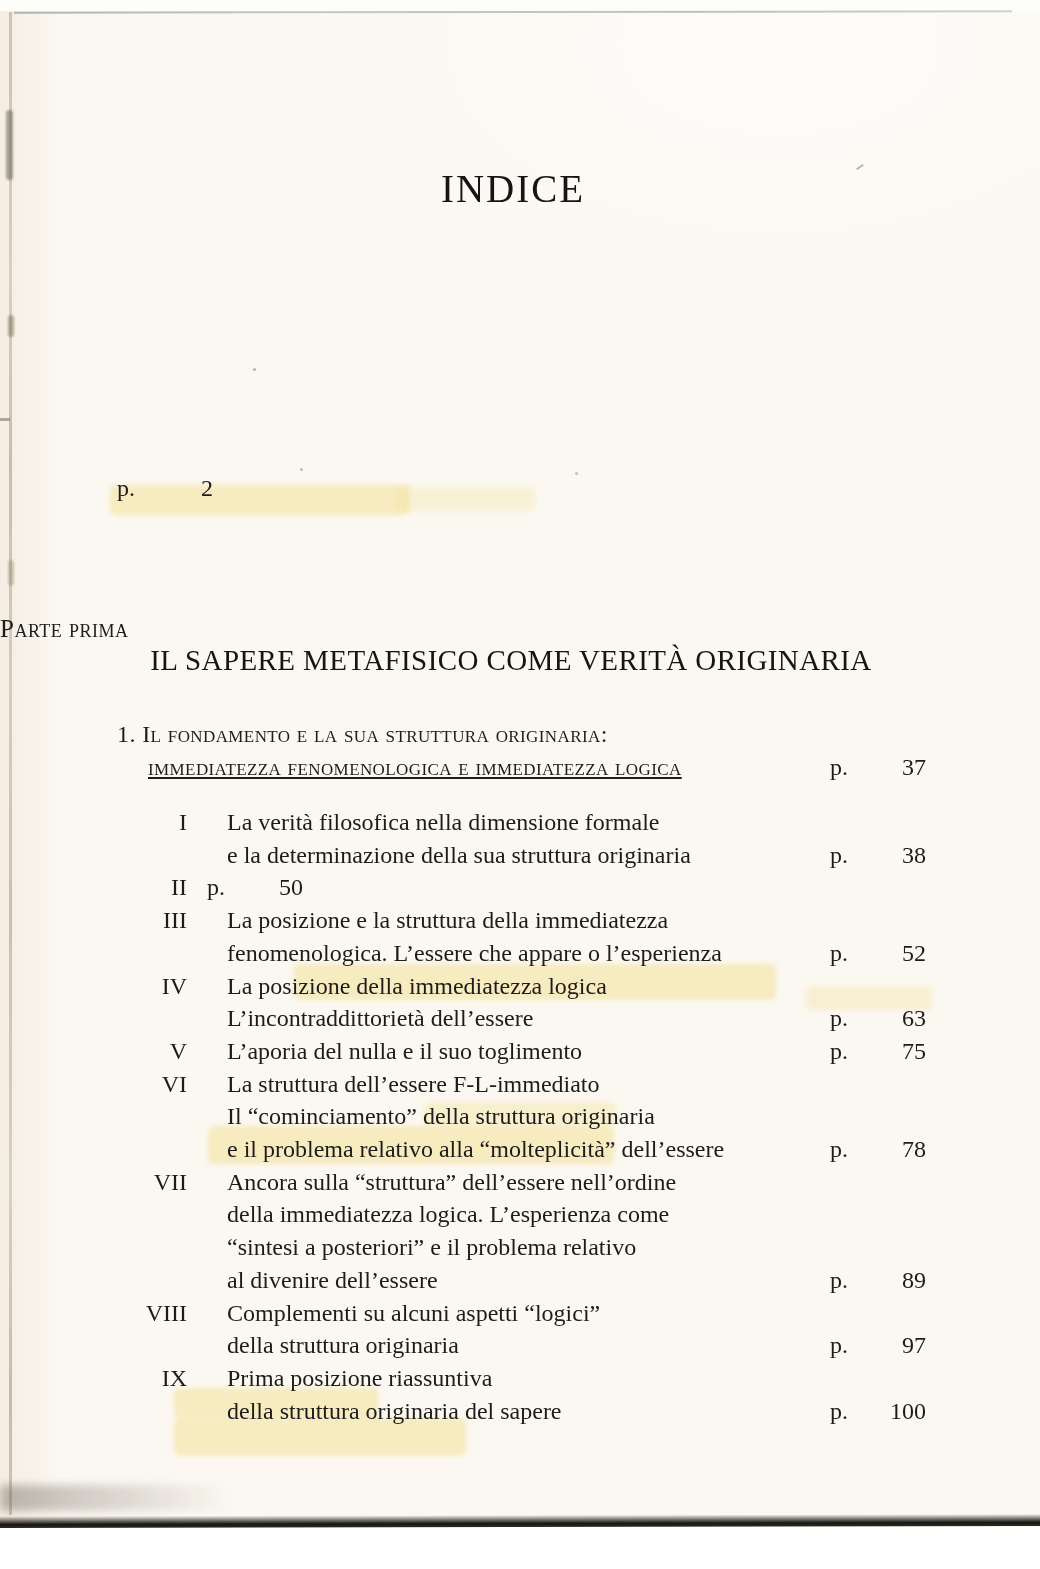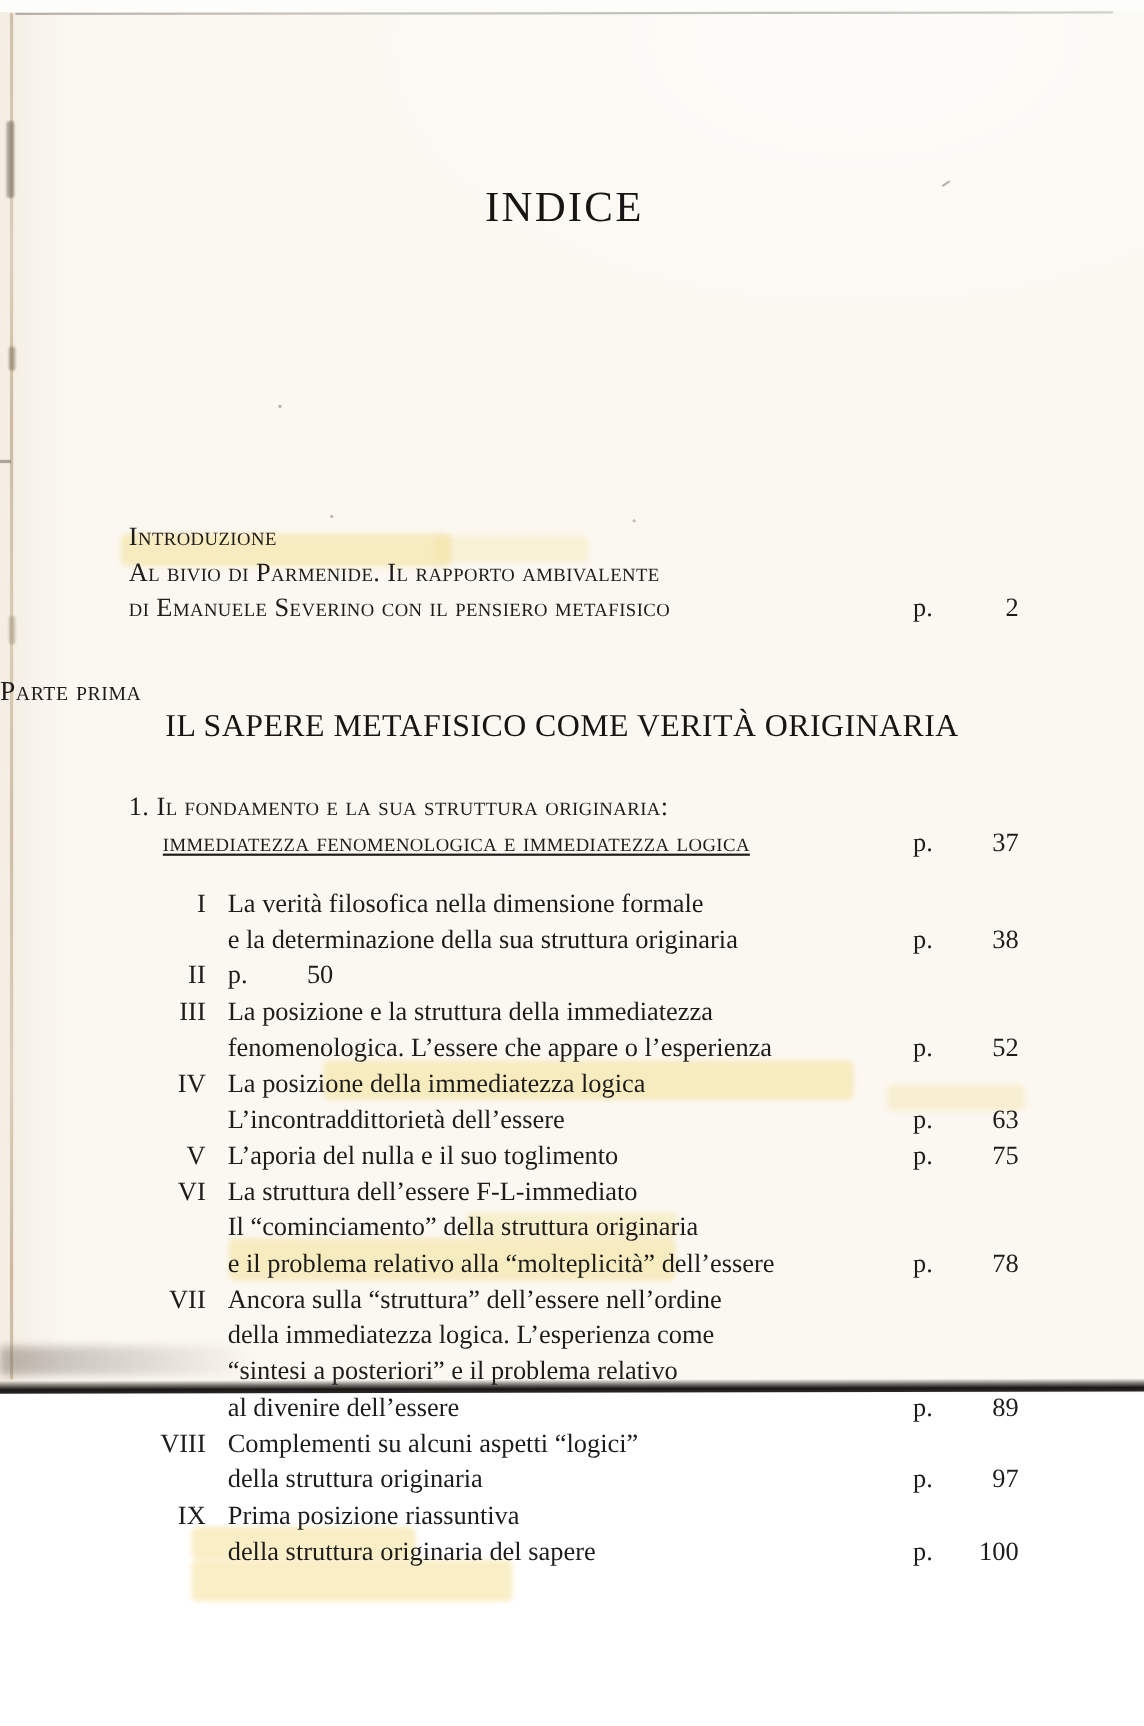--- a/index.html
+++ b/index.html
@@ -6,21 +6,21 @@
     margin: 0;
     padding: 0;
     background: #ffffff;
     width: 1040px;
     height: 1569px;
     overflow: hidden;
   }
   .page {
     position: relative;
     width: 1040px;
-    height: 1266px;
+    height: 1527px;
     background:
       radial-gradient(ellipse 900px 500px at 75% 3%, rgba(255,255,255,0.55), rgba(255,255,255,0) 60%),
       linear-gradient(to right, rgba(210,190,165,0.18) 0px, rgba(255,255,255,0) 60px),
       #fbf8f1;
     font-family: "Liberation Serif", "DejaVu Serif", serif;
     color: #1e1c1a;
   }
 
   
   .artifact { position: absolute; pointer-events: none; }
@@ -130,21 +130,21 @@
   }
 
   .entries-block { top: 806px; }
   .entry { display: flex; }
   .entry .numeral {
     width: 70px;
     text-align: right;
     margin-right: 20px;
     flex: none;
   }
-  .entry .lines { flex: 1; }
+  .entry .lines { flex: 1; margin-left: 20px; }
 </style>
 </head>
 <body>
 
 <div class="page">
 
   <div class="artifact top-strip"></div>
   <div class="artifact top-edge-line"></div>
   <div class="artifact left-edge-line"></div>
   <div class="artifact left-notch-1"></div>
@@ -166,25 +166,20 @@
   <div class="hl hl-vi-b"></div>
   <div class="hl hl-ix-a"></div>
   <div class="hl hl-ix-b"></div>
 
   <div class="textlayer">
 
     <div class="toc-title">INDICE</div>
 
     <div class="block intro-block">
       <div class="row">
-        <div class="lines">
-          <div class="smallcaps">Introduzione</div>
-          <div class="smallcaps">Al bivio di Parmenide. Il rapporto ambivalente</div>
-          <div class="smallcaps">di Emanuele Severino con il pensiero metafisico</div>
-        </div>
         <div class="pagecol">
           <span>p.</span>
           <span>2</span>
         </div>
       </div>
     </div>
 
     <div class="part-kicker">Parte prima</div>
     <div class="part-title">IL SAPERE METAFISICO COME VERITÀ ORIGINARIA</div>
 

